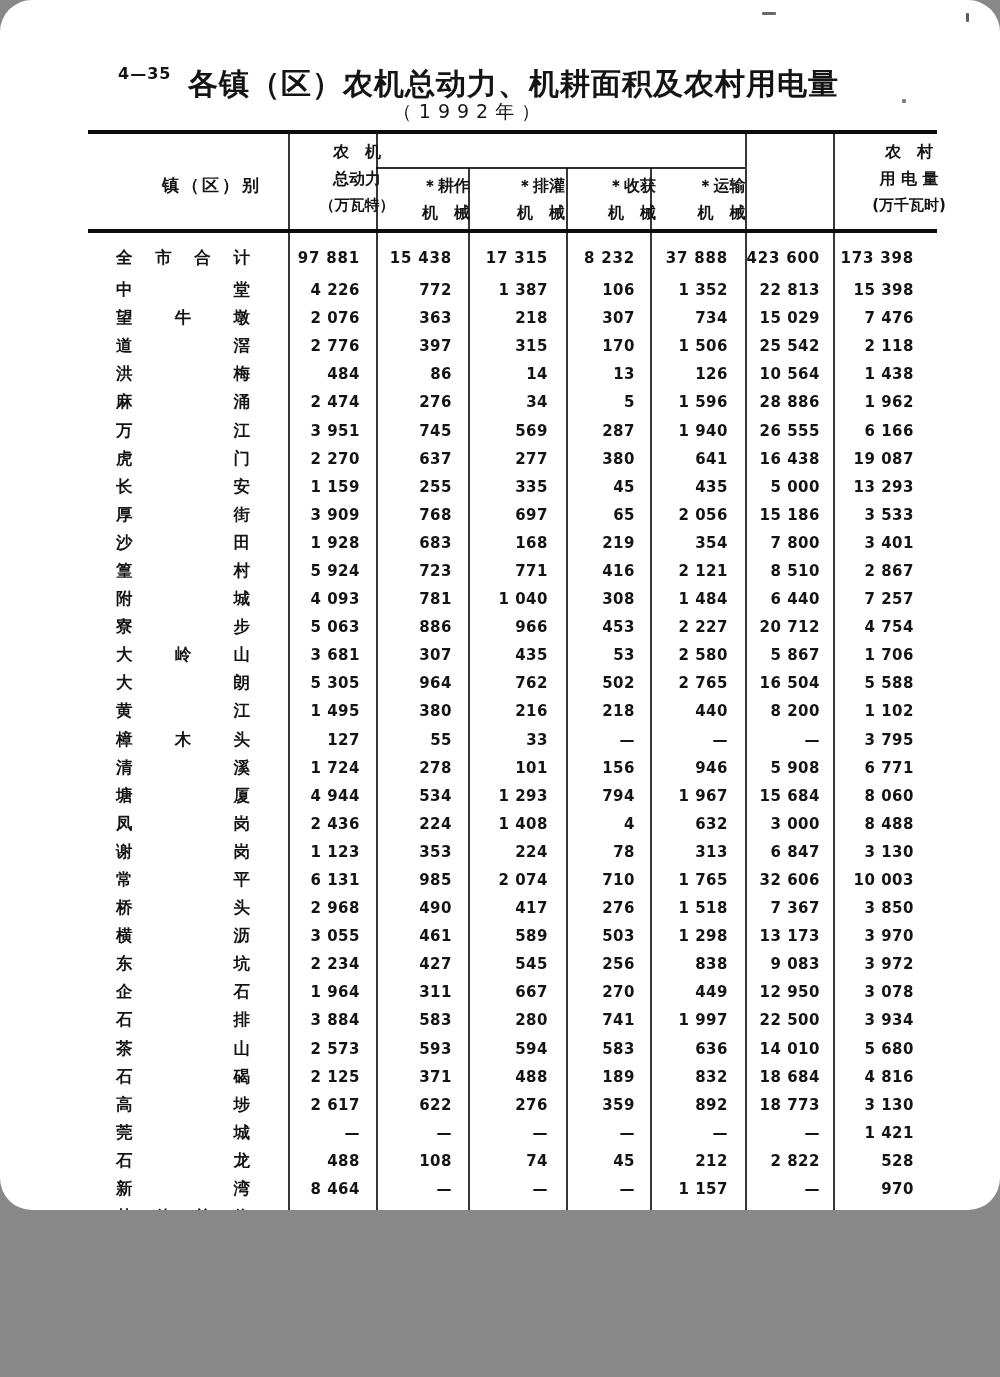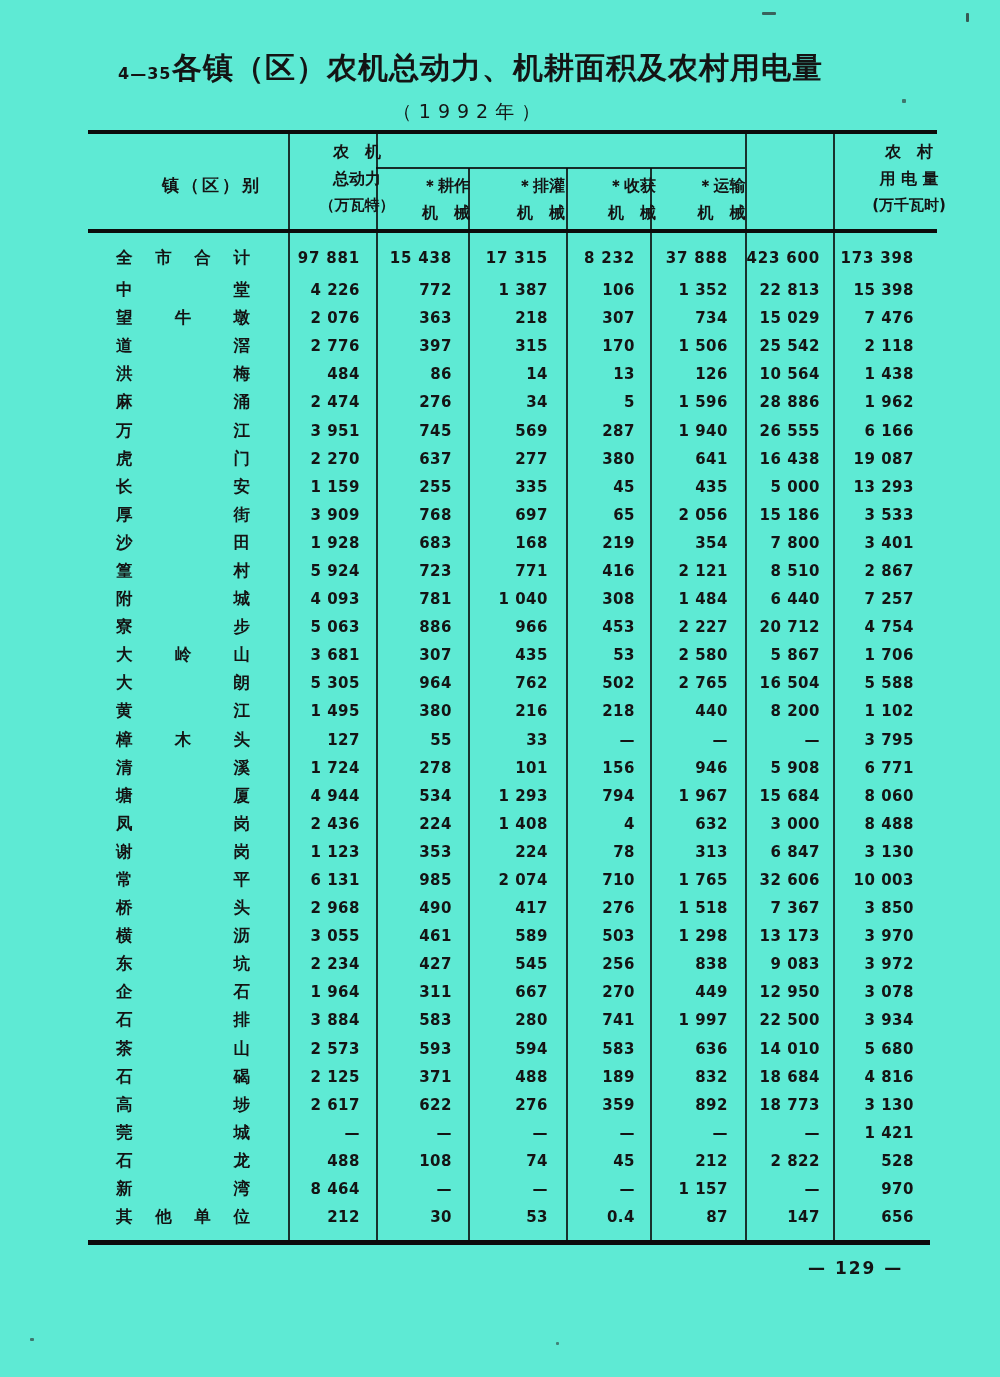--- a/index.html
+++ b/index.html
@@ -1,31 +1,32 @@
 <!DOCTYPE html>
 <html><head>
 <meta charset="utf-8">
 <style>
   html,body{margin:0;padding:0;background:#888;}
   .page{
     position:relative;
-    width:1000px;height:1377px;
+    width:1000px;height:1210px;
     margin:0 auto;
-    background:#5eead4;
+    background:#ffffff;
     color:#141414;
     font-family:"DejaVu Sans","Liberation Sans",sans-serif;
     overflow:hidden;
+    border-radius:32px;
   }
   
   .tbl-no{
     position:absolute;left:118px;top:64px;
     font-size:16px;font-weight:900;letter-spacing:1px;
   }
   .page-title{
-    position:absolute;left:172px;top:48px;margin:0;
+    position:absolute;left:172px;top:48px;margin:16px;
     font-size:30px;font-weight:900;letter-spacing:1px;
   }
   .subtitle{
     position:absolute;left:0;right:60px;top:99px;
     text-align:center;font-size:19px;font-weight:400;letter-spacing:7px;
   }
   
   .rule{position:absolute;background:#0c0c0c;}
   .rule-top{left:88px;top:130px;width:849px;height:4px;}
   .rule-head{left:88px;top:229px;width:849px;height:4px;}

